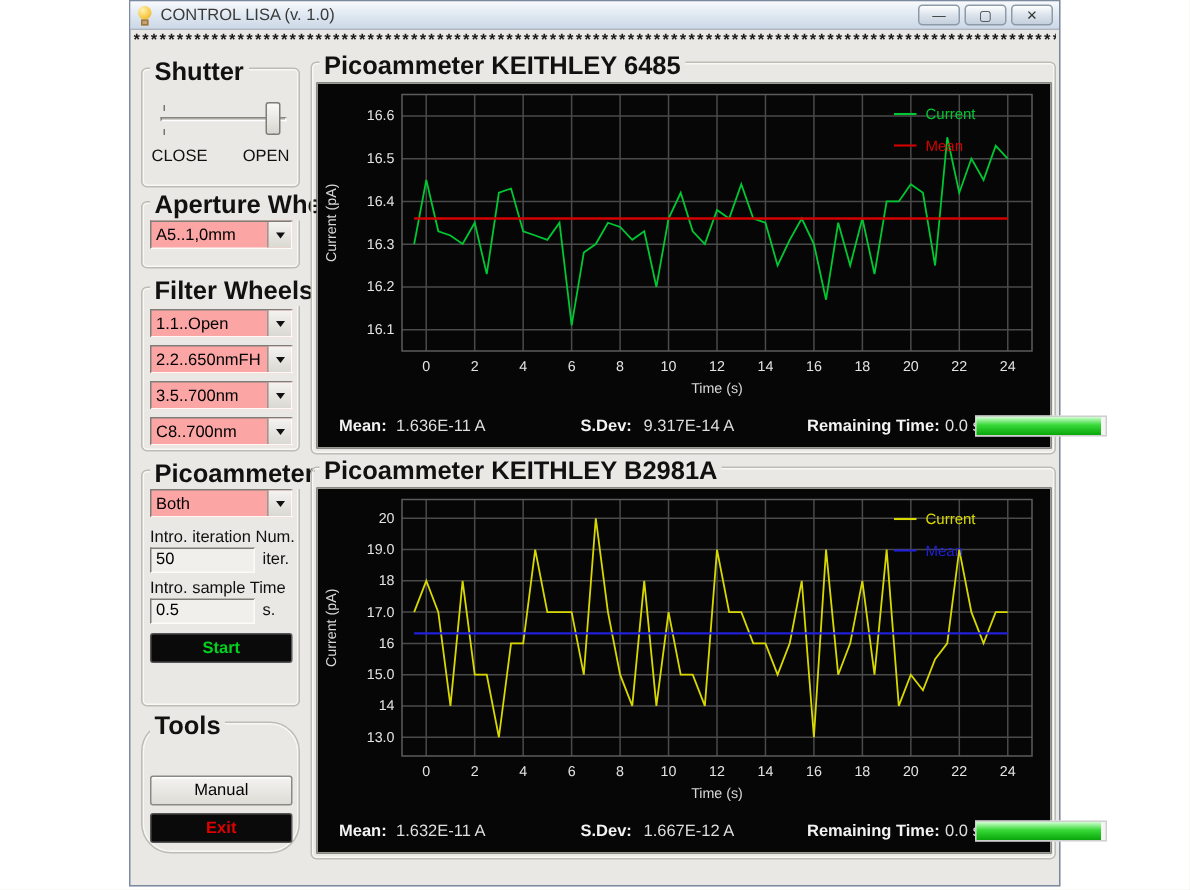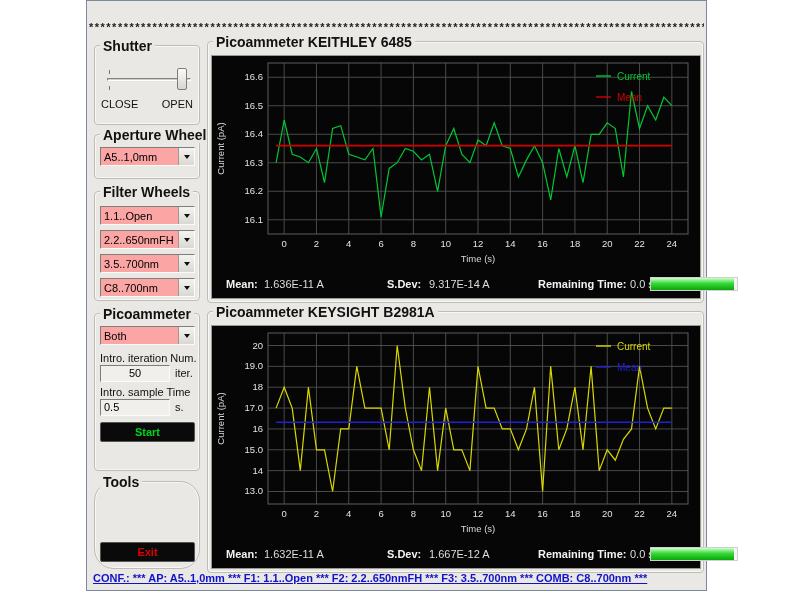--- a/index.html
+++ b/index.html
@@ -24,21 +24,21 @@
             font-size:9px; line-height:12px; text-align:center; color:#333; }
 
   
   .asterisks { position:absolute; left:2px; top:21px; width:615px; height:12px; overflow:hidden;
                font-size:11px; font-weight:bold; color:#1a1a1a; letter-spacing:1.5px; line-height:10px; }
 
   
   .gbox { position:absolute; border:1px solid #bdbdb6; border-radius:4px;
           box-shadow:inset 0 0 0 1px #f7f7f4; }
   .gbox > .glabel { position:absolute; top:-8px; left:5px; background:#e9e8e4; padding:0 3px;
-                    font-size:14px; font-weight:bold; color:#111; white-space:nowrap; }
+                    font-size:17px; font-weight:bold; color:#111; white-space:nowrap; }
 
   
   .combo { position:absolute; height:19px; background:#fca5a5; border:1px solid;
            border-color:#7e7e78 #fbfbf8 #fbfbf8 #7e7e78; display:flex; align-items:center; }
   .combo .cval { flex:1; font-size:11px; color:#000; padding-left:3px; white-space:nowrap; overflow:hidden; }
   .combo .cbtn { width:16px; height:100%; background:linear-gradient(#f4f3f0,#d9d8d2);
                  border-left:1px solid #9a9a94; display:flex; align-items:center; justify-content:center; }
   .combo .arrow { width:0; height:0; border-left:3.5px solid transparent; border-right:3.5px solid transparent;
                   border-top:4px solid #111; }
 
@@ -81,20 +81,32 @@
   .statusline { position:absolute; left:6px; top:571px; width:608px; height:17px; overflow:hidden;
                 font-size:11px; font-weight:bold; color:var(--status-blue);
                 text-decoration:underline; white-space:nowrap; }
 </style>
 </head>
 <body>
 
 <div class="stage">
   <div class="window">
 
+    <div class="titlebar">
+      <span class="bulb">
+          <span class="glass"></span>
+          <span class="base"></span>
+        </span>
+      <span class="title-text">CONTROL LISA (v. 1.0)</span>
+      <span class="winbtns">
+        <span class="winbtn">—</span>
+        <span class="winbtn">▢</span>
+        <span class="winbtn">✕</span>
+      </span>
+    </div>
 
     <div class="asterisks">*******************************************************************************************************************</div>
 
     <div class="gbox" style="left:7px; top:44px; width:106px; height:80px;">
       <span class="glabel">Shutter</span>
       <div class="slider">
         <span class="tick" style="left:2px; top:6px;"></span>
           <span class="tick" style="right:8px; top:6px;"></span>
         <span class="tick" style="left:2px; top:22px;"></span>
           <span class="tick" style="right:8px; top:22px;"></span>
@@ -147,30 +159,31 @@
 
     <div class="gbox" style="left:7px; top:312px; width:106px; height:158px;">
       <span class="glabel">Picoammeter</span>
       <div class="combo" style="left:5px; top:12px; width:95px;">
         <span class="cval">Both</span>
         <span class="cbtn">
             <span class="arrow"></span>
           </span>
       </div>
       <span class="flabel" style="left:5px; top:38px;">Intro. iteration Num.</span>
-      <div class="tfield" style="left:5px; top:51px; width:70px;text-align:center;">50</div>
+      <div class="tfield" style="left:5px; top:51px; width:70px;">50</div>
       <span class="funit" style="left:80px; top:53px;">iter.</span>
       <span class="flabel" style="left:5px; top:72px;">Intro. sample Time</span>
       <div class="tfield" style="left:5px; top:85px; width:70px;">0.5</div>
       <span class="funit" style="left:80px; top:87px;">s.</span>
       <div class="btn dark start" style="left:5px; top:108px; width:95px;">Start</div>
     </div>
 
     <div class="gbox" style="left:7px; top:480px; width:106px; height:88px;border-radius:20px;">
       <span class="glabel">Tools</span>
+      <div class="btn" style="left:5px; top:35px; width:95px;">Manual</div>
       <div class="btn dark exit" style="left:5px; top:60px; width:95px;">Exit</div>
     </div>
 
     <div class="gbox" style="left:120px; top:40px; width:497px; height:262px;">
       <span class="glabel">Picoammeter KEITHLEY 6485</span>
       <div class="chart-black">
         <div class="chart-area"><svg width="488" height="214" viewBox="0 0 488 214">
               <rect x="0" y="0" width="488" height="214" fill="#060606"></rect>
               <line x1="72.15384615384616" y1="7" x2="72.15384615384616" y2="178" stroke="#4a4a4a" stroke-width="1"></line>
               <line x1="104.46153846153847" y1="7" x2="104.46153846153847" y2="178" stroke="#4a4a4a" stroke-width="1"></line>
@@ -229,21 +242,21 @@
           <span class="sval" style="left:418px;">0.0 s</span>
           <span class="pbar">
               <span class="pfill" style="display: block; width: 96%;"></span>
             </span>
           <span class="ppct">100%</span>
         </div>
       </div>
     </div>
 
     <div class="gbox" style="left:120px; top:310px; width:497px; height:262px;">
-      <span class="glabel">Picoammeter KEYSIGHT B2981A</span>
+      <span class="glabel">Picoammeter KEITHLEY B2981A</span>
       <div class="chart-black">
         <div class="chart-area"><svg width="488" height="214" viewBox="0 0 488 214">
               <rect x="0" y="0" width="488" height="214" fill="#060606"></rect>
               <line x1="72.15384615384616" y1="7" x2="72.15384615384616" y2="178" stroke="#4a4a4a" stroke-width="1"></line>
               <line x1="104.46153846153847" y1="7" x2="104.46153846153847" y2="178" stroke="#4a4a4a" stroke-width="1"></line>
               <line x1="136.76923076923077" y1="7" x2="136.76923076923077" y2="178" stroke="#4a4a4a" stroke-width="1"></line>
               <line x1="169.07692307692307" y1="7" x2="169.07692307692307" y2="178" stroke="#4a4a4a" stroke-width="1"></line>
               <line x1="201.3846153846154" y1="7" x2="201.3846153846154" y2="178" stroke="#4a4a4a" stroke-width="1"></line>
               <line x1="233.69230769230768" y1="7" x2="233.69230769230768" y2="178" stroke="#4a4a4a" stroke-width="1"></line>
               <line x1="266" y1="7" x2="266" y2="178" stroke="#4a4a4a" stroke-width="1"></line>
@@ -300,15 +313,14 @@
           <span class="slab" style="left:326px;">Remaining Time:</span>
           <span class="sval" style="left:418px;">0.0 s</span>
           <span class="pbar">
               <span class="pfill" style="display: block; width: 96%;"></span>
             </span>
           <span class="ppct">100%</span>
         </div>
       </div>
     </div>
 
-    <div class="statusline">CONF.: *** AP: A5..1,0mm *** F1: 1.1..Open *** F2: 2.2..650nmFH *** F3: 3.5..700nm *** COMB: C8..700nm ***</div>
   </div>
 </div>
 
 </body></html>

